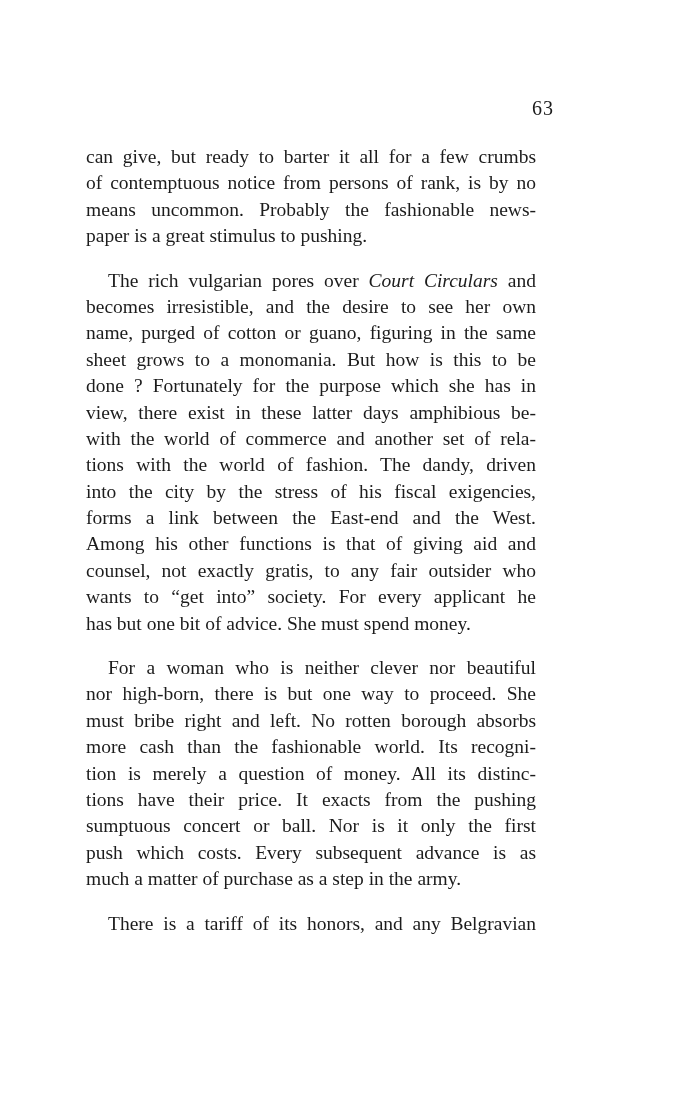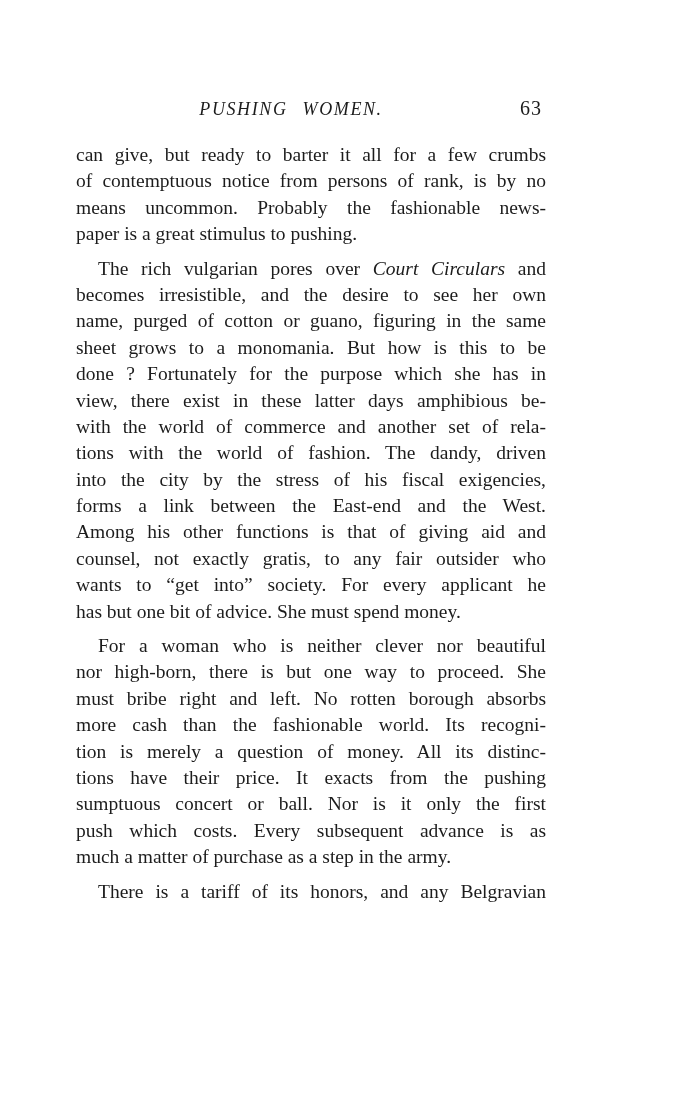--- a/index.html
+++ b/index.html
@@ -29,30 +29,30 @@
     display: block;
     text-align: center;
     font-style: italic;
     font-size: 18px;
     letter-spacing: 1.6px;
     word-spacing: 9px;
     padding-right: 40px; 
   }
   .page-number {
     position: absolute;
-    right: 12px;
+    right: 0;
     top: -2px;
     font-size: 20px;
     letter-spacing: 1px;
   }
   .body-text {
     margin-top: 16px;
     font-size: 19.5px;
   }
-  .para { margin: 8px; }
+  .para { margin: 18px; }
   .line {
     height: 26.4px;
     line-height: 26.4px;
     text-align: justify;
     text-align-last: justify;
     white-space: nowrap;
   }
   .line.final {
     text-align: right;
     text-align-last: left;
@@ -60,21 +60,20 @@
   .line.indent {
     text-indent: 22px;
   }
   .line i { font-style: italic; }
 </style>
 </head>
 <body>
 
 <div class="column">
   <div class="running-header">
-    <span class="running-title">PUSHING WOMEN.</span>
     <span class="page-number">63</span>
   </div>
   <div class="body-text" id="body-text">
       <div class="para">
         <div class="line">can give, but ready to barter it all for a few crumbs</div>
         <div class="line">of contemptuous notice from persons of rank, is by no</div>
         <div class="line">means uncommon.  Probably the fashionable news-</div>
         <div class="line final">paper is a great stimulus to pushing.</div>
       </div>
       <div class="para">

